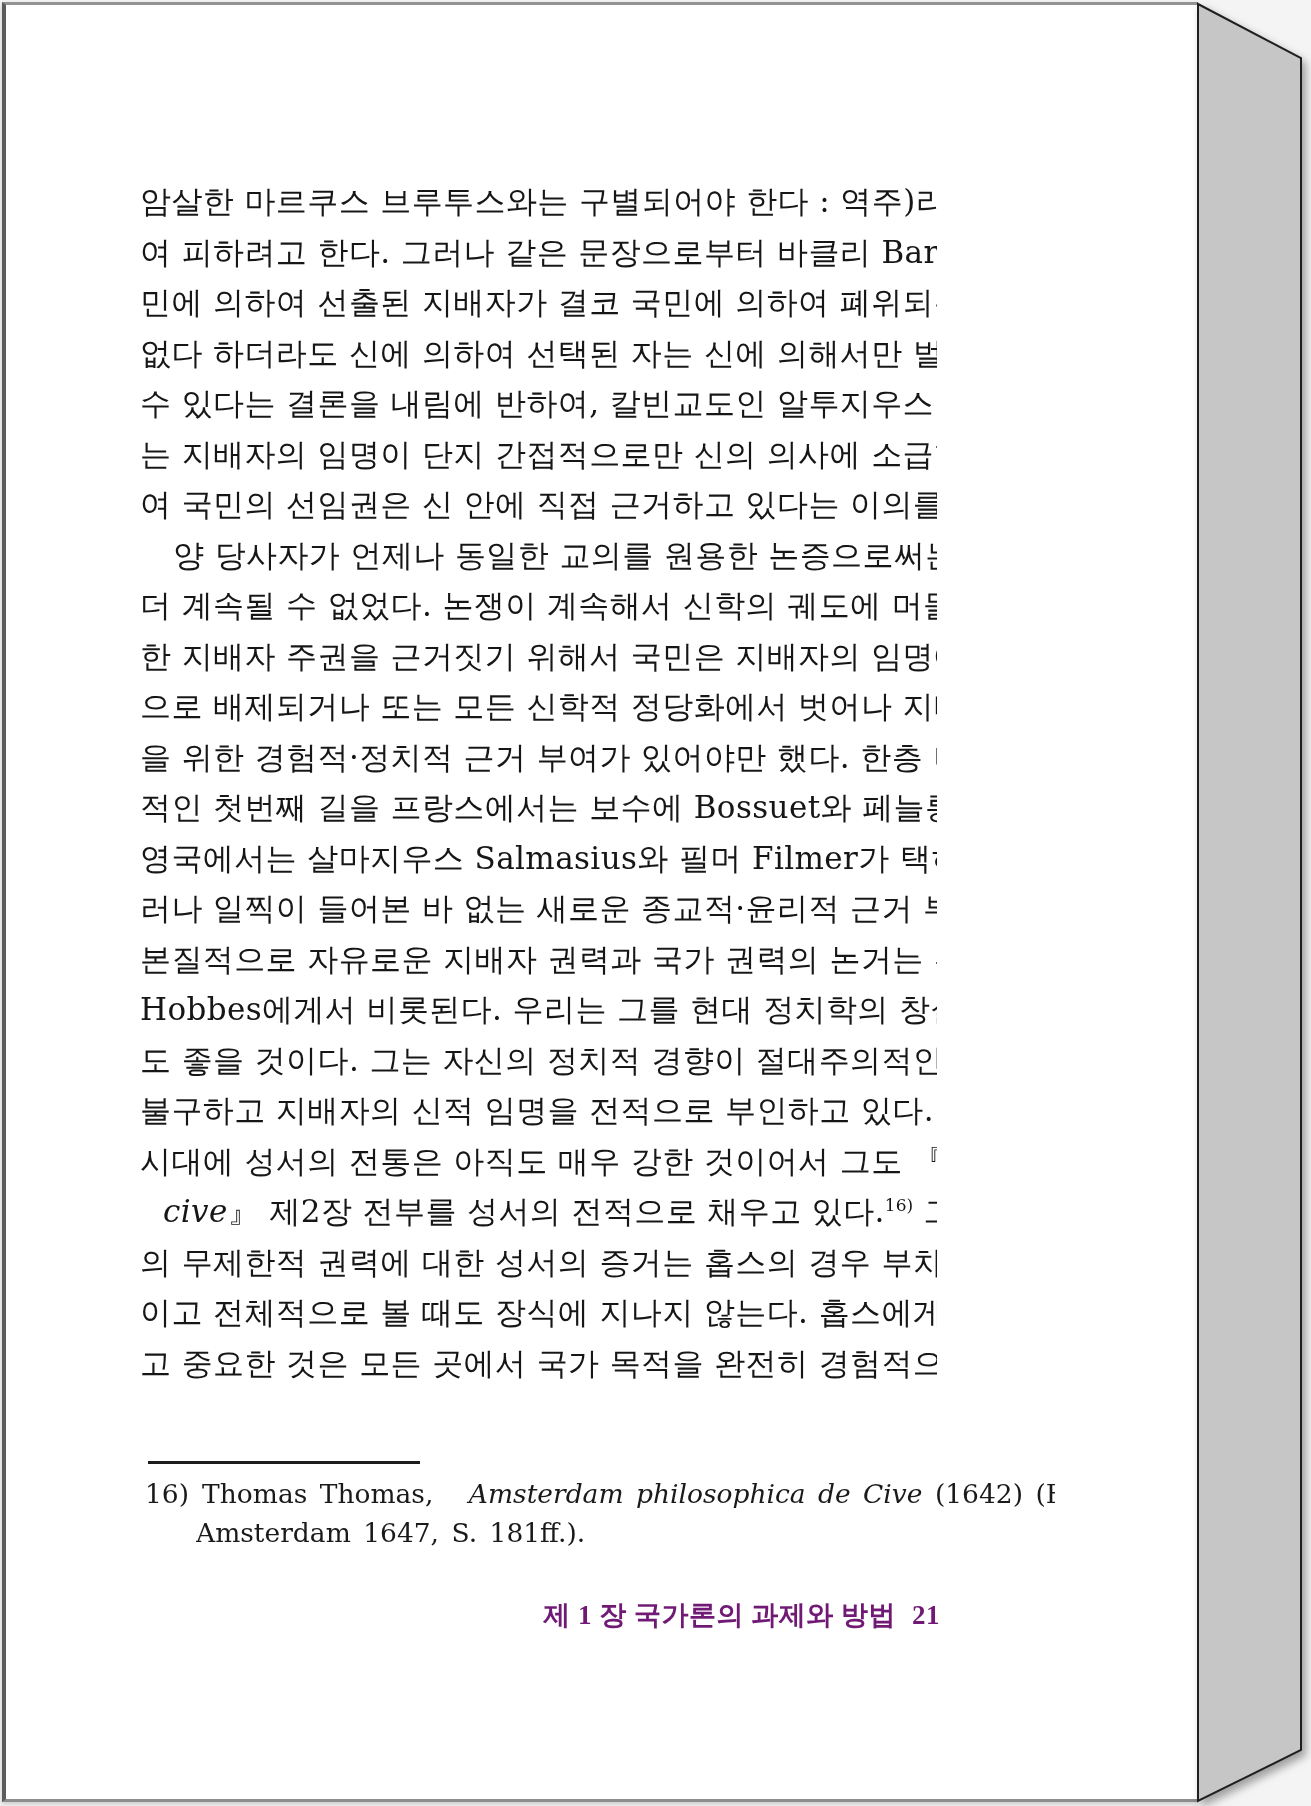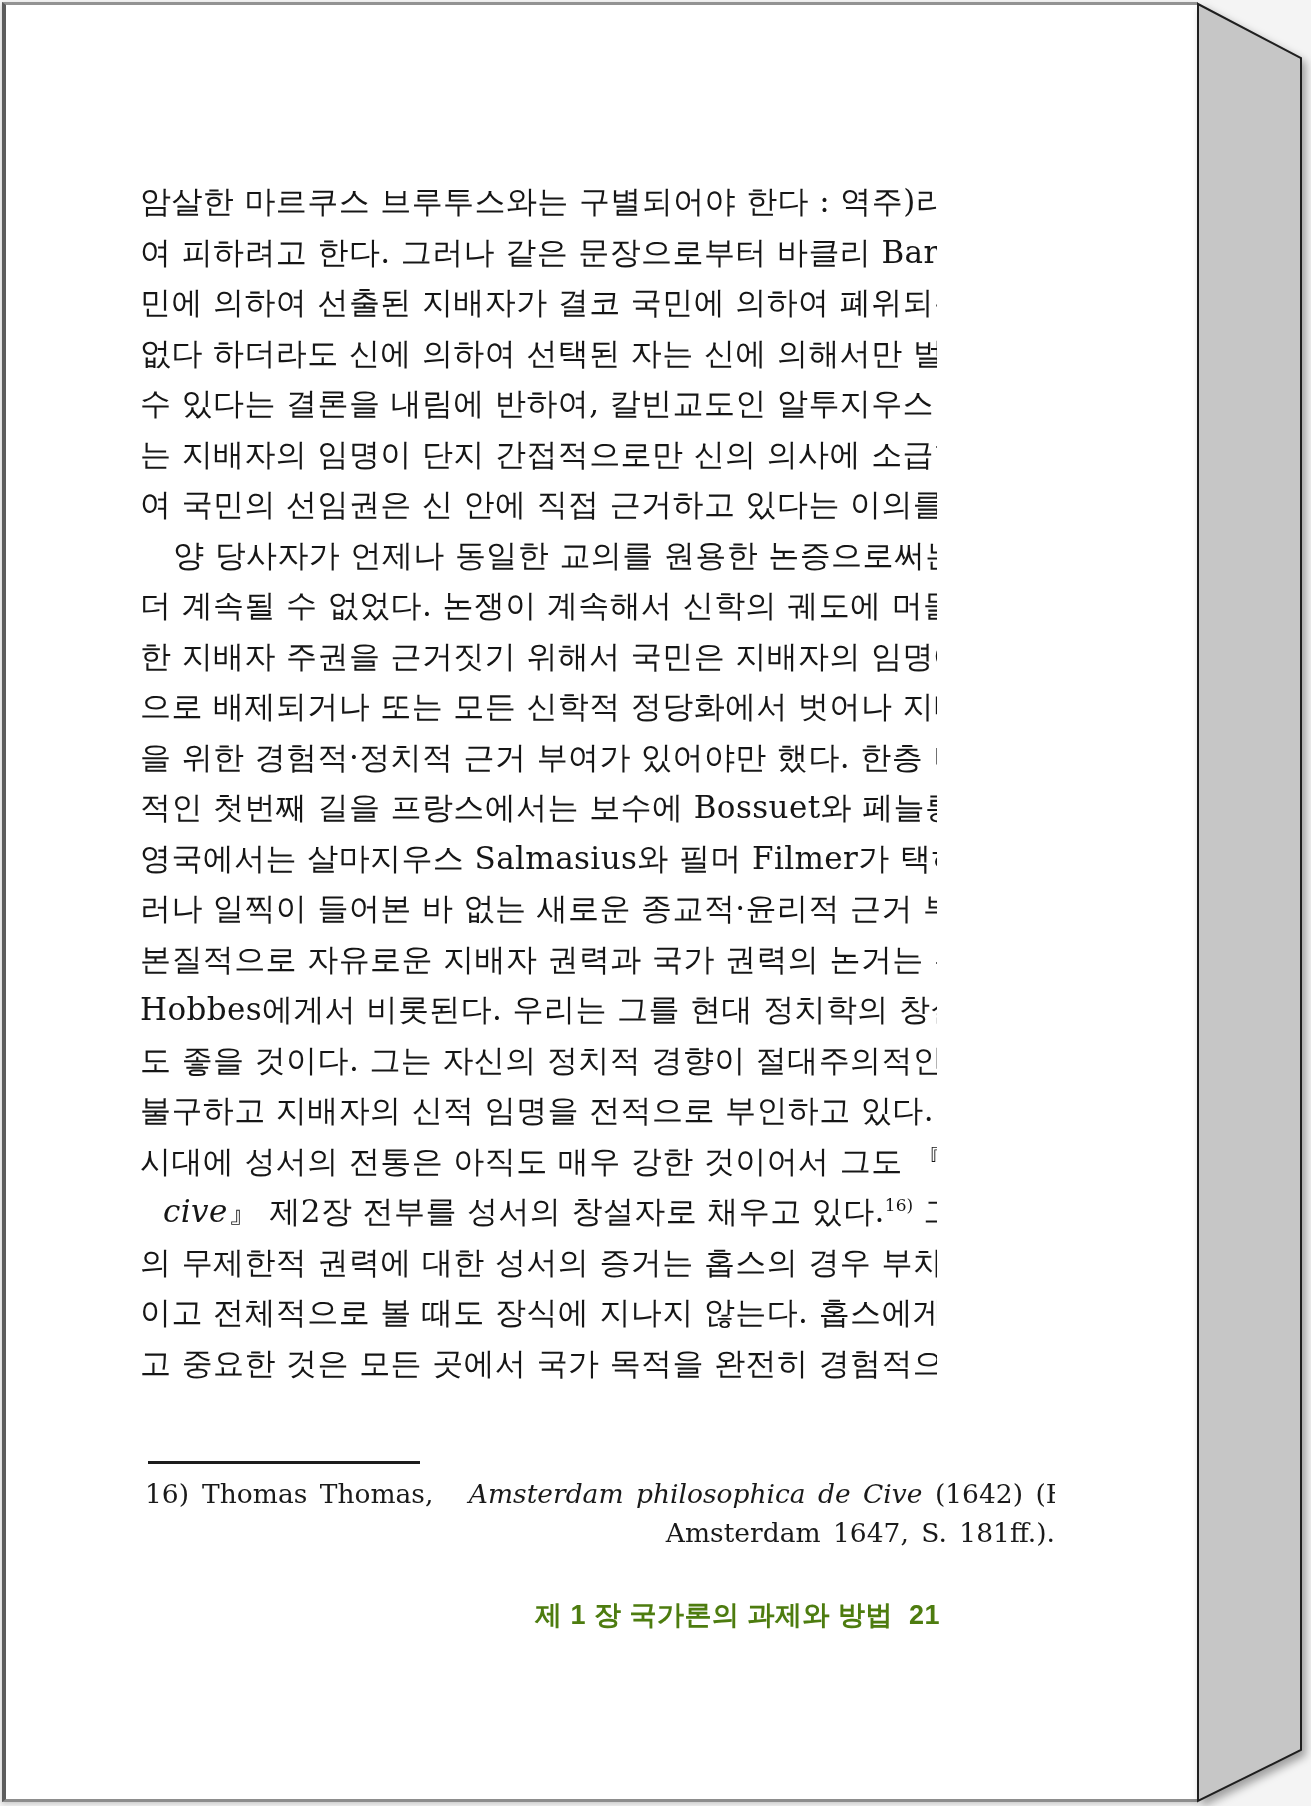--- a/index.html
+++ b/index.html
@@ -86,33 +86,33 @@
     font-size: 26.5px;
     color: #1a1a1a;
   }
   .fn-line {
     line-height: 39px;
     white-space: nowrap;
     overflow: hidden;
     word-spacing: 4px;
   }
   .fn-marker { margin-right: 13px; }
-  .fn-line2 { margin-left: 24px; text-align: right; }
+  .fn-line2 { margin-left: 51px; }
 
   
   .footer {
     position: absolute;
     left: 140px;
     top: 1597px;
     width: 800px;
     text-align: right;
-    font-family: Liberation Sans, sans-serif;
+    font-family: Liberation Serif, serif;
     font-size: 27px;
     font-weight: bold;
-    color: #4d7c0f;
+    color: #701a75;
     letter-spacing: 0.5px;
   }
   .footer .page-num { margin-left: 16px; }
 </style>
 </head>
 <body>
 
 <div class="paper"></div>
 
 <svg class="edge-svg" viewBox="0 0 1311 1806" xmlns="http://www.w3.org/2000/svg">
@@ -133,21 +133,21 @@
     <div class="text-line"><span>으로 배제되거나 또는 모든 신학적 정당화에서 벗어나 지배자 주권</span></div>
     <div class="text-line"><span>을 위한 경험적·정치적 근거 부여가 있어야만 했다. 한층 더 이론</span></div>
     <div class="text-line"><span>적인 첫번째 길을 프랑스에서는 보수에 Bossuet와 페늘롱 Fenelon이,</span></div>
     <div class="text-line"><span>영국에서는 살마지우스 Salmasius와 필머 Filmer가 택하고 있다. 그</span></div>
     <div class="text-line"><span>러나 일찍이 들어본 바 없는 새로운 종교적·윤리적 근거 부여에서</span></div>
     <div class="text-line"><span>본질적으로 자유로운 지배자 권력과 국가 권력의 논거는 홉스</span></div>
     <div class="text-line"><span>Hobbes에게서 비롯된다. 우리는 그를 현대 정치학의 창설자로 불러</span></div>
     <div class="text-line"><span>도 좋을 것이다. 그는 자신의 정치적 경향이 절대주의적인 것임에도</span></div>
     <div class="text-line"><span>불구하고 지배자의 신적 임명을 전적으로 부인하고 있다. 물론 그의</span></div>
     <div class="text-line"><span>시대에 성서의 전통은 아직도 매우 강한 것이어서 그도 『시민론 </span></div>
-    <div class="text-line"><span class="italic">cive</span><span>』 제2장 전부를 성서의 창설자로 채우고 있다.</span><sup class="fn-ref">16)</sup><span> 그러나 지배자</span></div>
+    <div class="text-line"><span class="italic">cive</span><span>』 제2장 전부를 성서의 전적으로 채우고 있다.</span><sup class="fn-ref">16)</sup><span> 그러나 지배자</span></div>
     <div class="text-line"><span>의 무제한적 권력에 대한 성서의 증거는 홉스의 경우 부차적인 것</span></div>
     <div class="text-line"><span>이고 전체적으로 볼 때도 장식에 지나지 않는다. 홉스에게 일차적이</span></div>
     <div class="text-line"><span>고 중요한 것은 모든 곳에서 국가 목적을 완전히 경험적으로 근거</span></div>
   </div>
 
 <div class="footnote-rule"></div>
 <div class="footnote">
   <div class="fn-line">
     <span class="fn-marker">16)</span><span><span>Thomas Thomas, </span><span class="italic">Amsterdam philosophica de Cive</span><span> (1642) (Elzevirausgabe</span></span>
   </div>

